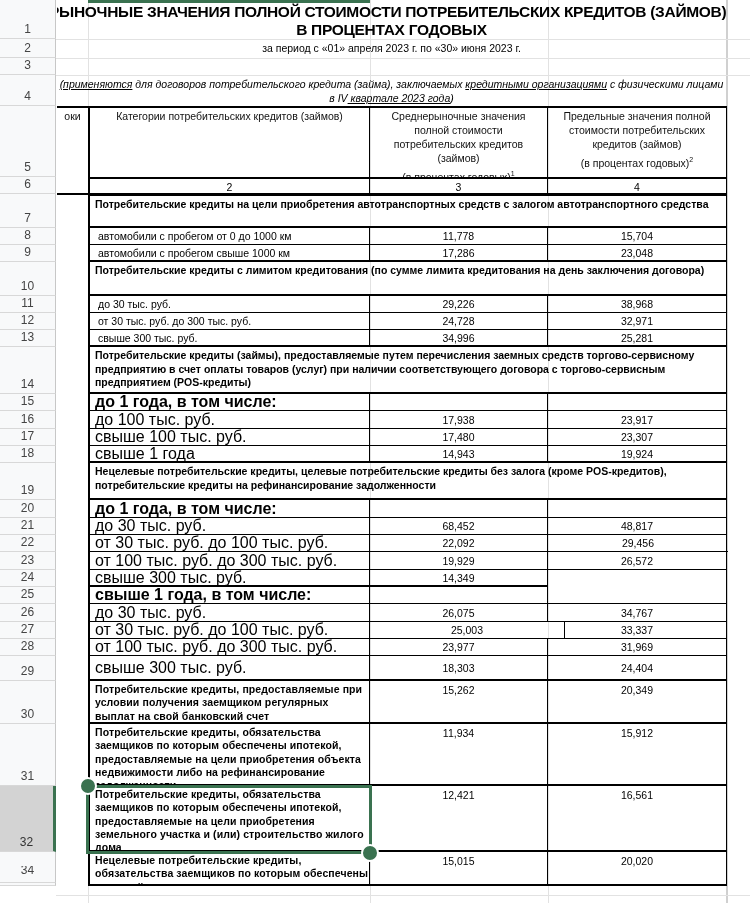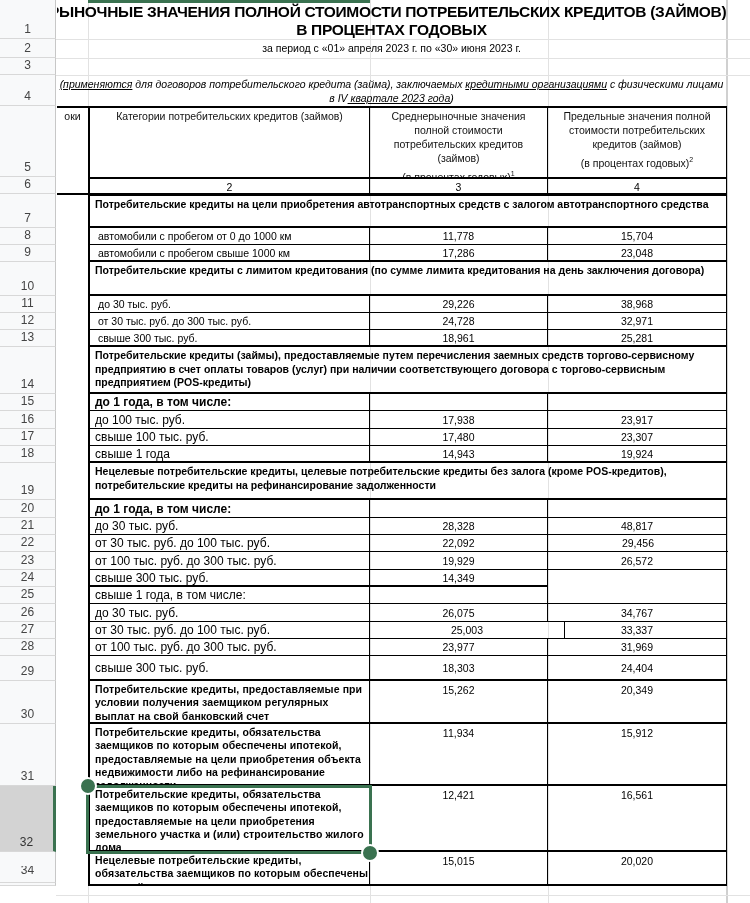--- a/index.html
+++ b/index.html
@@ -14,21 +14,21 @@
   .gridline-h { position:absolute; left:56px; width:694px; height:1px; background:#e2e2e2; }
   .gridline-v { position:absolute; top:0; width:1px; height:903px; background:#e2e2e2; }
   .cell { position:absolute; box-sizing:border-box; overflow:hidden; }
   .title { font-weight:bold; font-size:15.5px; text-align:center; line-height:18px; letter-spacing:-0.3px; }
   .sub { font-size:10.5px; text-align:center; }
   .note { font-size:10.5px; font-style:italic; text-align:center; line-height:14px; }
   .note u { text-decoration:underline; }
   .hdr { font-size:10.5px; text-align:center; line-height:14px; padding-top:3px; color:#111; }
   .cat { font-size:10.5px; font-weight:bold; padding-left:5px; line-height:13.5px; padding-top:2px; }
   .item { font-size:10.5px; padding-left:8px; display:flex; align-items:center; }
-  .item2 { font-size:12px; padding-left:5px; display:flex; align-items:center; }
+  .item2 { font-size:16px; padding-left:5px; display:flex; align-items:center; }
   .val { font-size:10.5px; text-align:center; display:flex; align-items:center; justify-content:center; }
   .valtop { font-size:10.5px; text-align:center; padding-top:3px; }
   .big { font-size:10.5px; font-weight:bold; padding-left:5px; line-height:13.3px; padding-top:2px; letter-spacing:0.1px; }
   .selbox { position:absolute; border:3px solid #3a7250; box-sizing:border-box; pointer-events:none; }
   .handle { position:absolute; width:18px; height:18px; border-radius:50%; background:#3a7250; border:2px solid #fff; box-sizing:border-box; }
   .topbar { position:absolute; left:88px; top:0; width:282px; height:3px; background:#3a7250; }
 </style>
 </head>
 <body>
 
@@ -188,21 +188,21 @@
 
   <div class="cell cat" style="left:90px;top:262px;width:636px;height:34px;border-bottom:2px solid #000">Потребительские кредиты с лимитом кредитования (по сумме лимита кредитования на день заключения договора)</div>
 
   <div class="cell item" style="left:90px;top:296px;width:280px;height:17px;border-bottom:1.5px solid #000;border-right:1px solid #000">до 30 тыс. руб.</div>
   <div class="cell val" style="left:370px;top:296px;width:178px;height:17px;border-bottom:1.5px solid #000;border-right:1px solid #000">29,226</div>
   <div class="cell val" style="left:548px;top:296px;width:178px;height:17px;border-bottom:1.5px solid #000">38,968</div>
   <div class="cell item" style="left:90px;top:313px;width:280px;height:17px;border-bottom:1.5px solid #000;border-right:1px solid #000">от 30 тыс. руб. до 300 тыс. руб.</div>
   <div class="cell val" style="left:370px;top:313px;width:178px;height:17px;border-bottom:1.5px solid #000;border-right:1px solid #000">24,728</div>
   <div class="cell val" style="left:548px;top:313px;width:178px;height:17px;border-bottom:1.5px solid #000">32,971</div>
   <div class="cell item" style="left:90px;top:330px;width:280px;height:17px;border-bottom:2px solid #000;border-right:1px solid #000">свыше 300 тыс. руб.</div>
-  <div class="cell val" style="left:370px;top:330px;width:178px;height:17px;border-bottom:2px solid #000;border-right:1px solid #000">18,961</div>
+  <div class="cell val" style="left:370px;top:330px;width:178px;height:17px;border-bottom:2px solid #000;border-right:1px solid #000">34,996</div>
   <div class="cell val" style="left:548px;top:330px;width:178px;height:17px;border-bottom:2px solid #000">25,281</div>
 
   <div class="cell cat" style="left:90px;top:347px;width:636px;height:47px;border-bottom:2px solid #000">Потребительские кредиты (займы), предоставляемые путем перечисления заемных средств торгово-сервисному предприятию в счет оплаты товаров (услуг) при наличии соответствующего договора с торгово-сервисным предприятием (POS-кредиты)</div>
 
   <div class="cell item2" style="left:90px;top:394px;width:280px;height:17px;border-bottom:1.5px solid #000;border-right:1px solid #000;font-weight:bold">до 1 года, в том числе:</div>
   <div class="cell" style="left:370px;top:394px;width:178px;height:17px;border-bottom:1.5px solid #000;border-right:1px solid #000"></div>
   <div class="cell" style="left:548px;top:394px;width:178px;height:17px;border-bottom:1.5px solid #000"></div>
 
   <div class="cell item2" style="left:90px;top:411px;width:280px;height:18px;border-bottom:1.5px solid #000;border-right:1px solid #000">до 100 тыс. руб.</div>
   <div class="cell val" style="left:370px;top:411px;width:178px;height:18px;border-bottom:1.5px solid #000;border-right:1px solid #000">17,938</div>
@@ -214,32 +214,32 @@
   <div class="cell val" style="left:370px;top:446px;width:178px;height:17px;border-bottom:2px solid #000;border-right:1px solid #000">14,943</div>
   <div class="cell val" style="left:548px;top:446px;width:178px;height:17px;border-bottom:2px solid #000">19,924</div>
 
   <div class="cell cat" style="left:90px;top:463px;width:636px;height:37px;border-bottom:2px solid #000">Нецелевые потребительские кредиты, целевые потребительские кредиты без залога (кроме POS-кредитов), потребительские кредиты на рефинансирование задолженности</div>
 
   <div class="cell item2" style="left:90px;top:500px;width:280px;height:18px;border-bottom:1.5px solid #000;border-right:1px solid #000;font-weight:bold">до 1 года, в том числе:</div>
   <div class="cell" style="left:370px;top:500px;width:178px;height:18px;border-bottom:1.5px solid #000;border-right:1px solid #000"></div>
   <div class="cell" style="left:548px;top:500px;width:178px;height:18px;border-bottom:1.5px solid #000"></div>
 
   <div class="cell item2" style="left:90px;top:518px;width:280px;height:17px;border-bottom:1.5px solid #000;border-right:1px solid #000">до 30 тыс. руб.</div>
-  <div class="cell val" style="left:370px;top:518px;width:178px;height:17px;border-bottom:1.5px solid #000;border-right:1px solid #000">28,328</div>
+  <div class="cell val" style="left:370px;top:518px;width:178px;height:17px;border-bottom:1.5px solid #000;border-right:1px solid #000">68,452</div>
   <div class="cell val" style="left:548px;top:518px;width:178px;height:17px;border-bottom:1.5px solid #000">48,817</div>
   <div class="cell item2" style="left:90px;top:535px;width:280px;height:17px;border-bottom:1.5px solid #000;border-right:1px solid #000">от 30 тыс. руб. до 100 тыс. руб.</div>
   <div class="cell val" style="left:370px;top:535px;width:178px;height:17px;border-bottom:1.5px solid #000;border-right:1px solid #000">22,092</div>
   <div class="cell val" style="left:548px;top:535px;width:180px;height:17px;border-bottom:1.5px solid #000">29,456</div>
   <div class="cell item2" style="left:90px;top:552px;width:280px;height:18px;border-bottom:1.5px solid #000;border-right:1px solid #000">от 100 тыс. руб. до 300 тыс. руб.</div>
   <div class="cell val" style="left:370px;top:552px;width:178px;height:18px;border-bottom:1.5px solid #000;border-right:1px solid #000">19,929</div>
   <div class="cell val" style="left:548px;top:552px;width:178px;height:18px;border-bottom:1.5px solid #000">26,572</div>
   <div class="cell item2" style="left:90px;top:570px;width:280px;height:17px;border-bottom:2px solid #000;border-right:1px solid #000">свыше 300 тыс. руб.</div>
   <div class="cell val" style="left:370px;top:570px;width:178px;height:17px;border-bottom:2px solid #000;border-right:1px solid #000">14,349</div>
 
-  <div class="cell item2" style="left:90px;top:587px;width:280px;height:17px;border-bottom:1.5px solid #000;border-right:1px solid #000;font-weight:normal">свыше 1 года, в том числе:</div>
+  <div class="cell item2" style="left:90px;top:587px;width:280px;height:17px;border-bottom:1.5px solid #000;border-right:1px solid #000;font-weight:bold">свыше 1 года, в том числе:</div>
   <div class="cell" style="left:370px;top:587px;width:178px;height:17px;border-bottom:1.5px solid #000;border-right:1px solid #000"></div>
   <div class="cell" style="left:548px;top:587px;width:178px;height:17px;border-bottom:1.5px solid #000"></div>
 
   <div class="cell item2" style="left:90px;top:604px;width:280px;height:18px;border-bottom:1.5px solid #000;border-right:1px solid #000">до 30 тыс. руб.</div>
   <div class="cell val" style="left:370px;top:604px;width:178px;height:18px;border-bottom:1.5px solid #000;border-right:1px solid #000">26,075</div>
   <div class="cell val" style="left:548px;top:604px;width:178px;height:18px;border-bottom:1.5px solid #000">34,767</div>
   <div class="cell item2" style="left:90px;top:622px;width:280px;height:17px;border-bottom:1.5px solid #000;border-right:1px solid #000">от 30 тыс. руб. до 100 тыс. руб.</div>
   <div class="cell val" style="left:370px;top:622px;width:195px;height:17px;border-bottom:1.5px solid #000;border-right:1px solid #000">25,003</div>
   <div class="cell val" style="left:548px;top:622px;width:178px;height:17px;border-bottom:1.5px solid #000">33,337</div>
   <div class="cell item2" style="left:90px;top:639px;width:280px;height:17px;border-bottom:1.5px solid #000;border-right:1px solid #000">от 100 тыс. руб. до 300 тыс. руб.</div>

